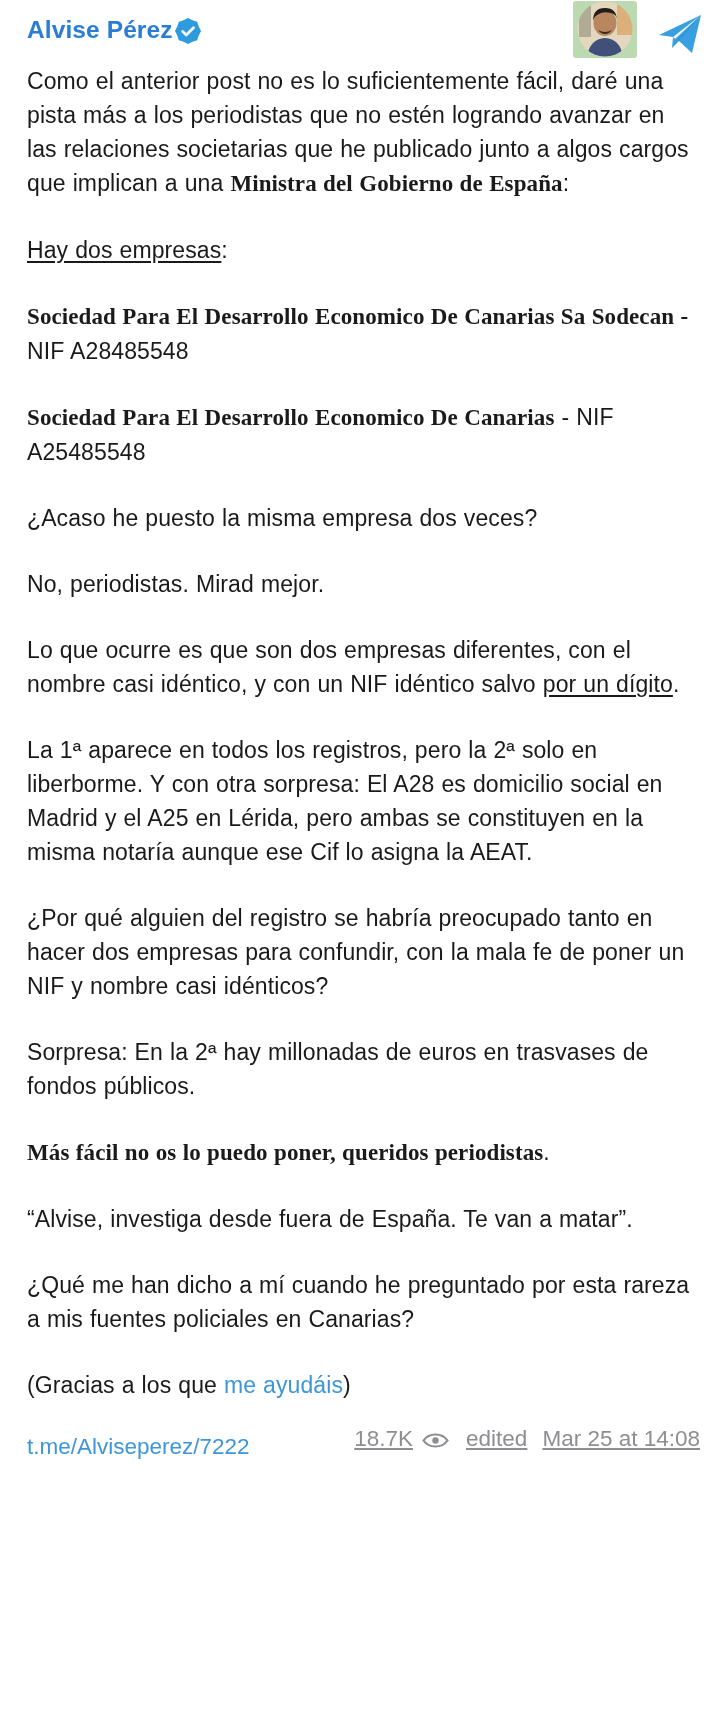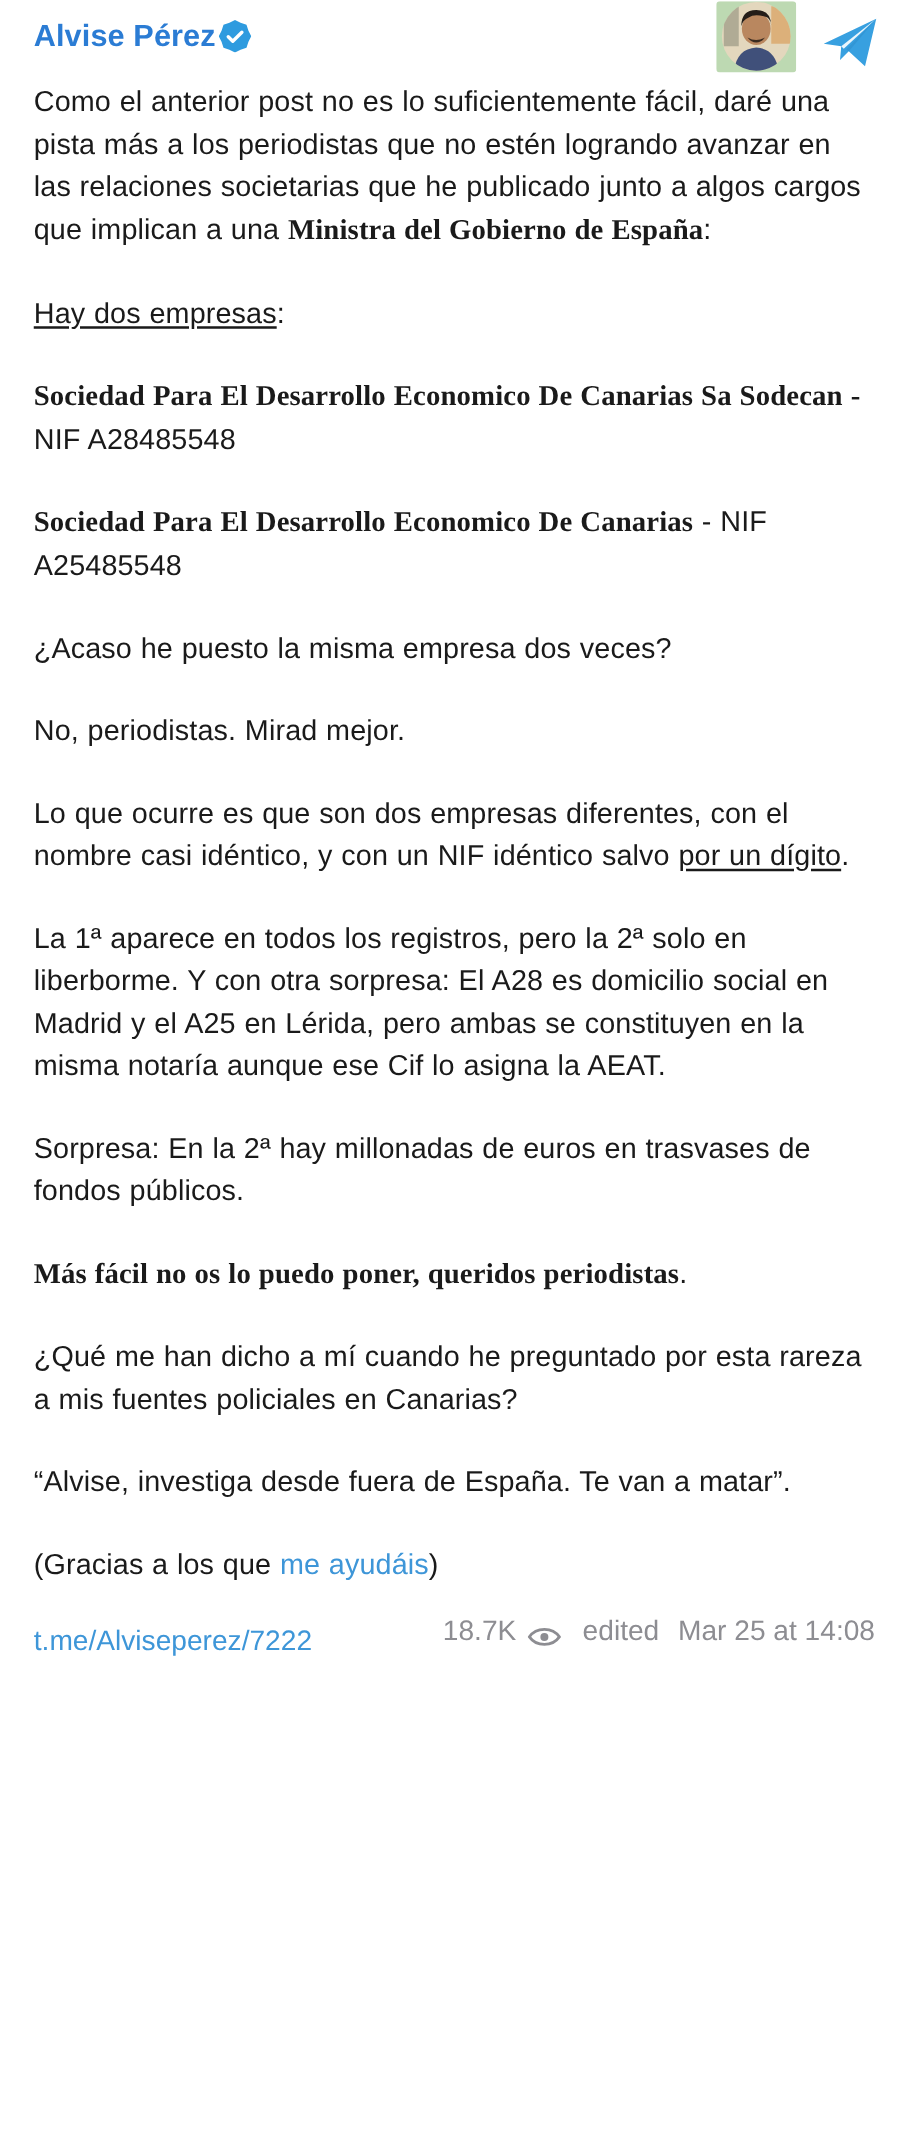--- a/index.html
+++ b/index.html
@@ -4,38 +4,38 @@
 <style>
   html,body{margin:0;padding:0;}
   body{
     width:724px;height:1725px;background:#ffffff;overflow:hidden;
     font-family:"Liberation Sans", sans-serif;color:#1a1a1a;
   }
   .post{position:relative;width:724px;height:1725px;box-sizing:border-box;
         padding:0 24px 0 27px;}
   
   .hdr{position:relative;height:64px;}
-  .name-row{position:absolute;left:0;top:16px;display:flex;align-items:flex-start;gap:2px;}
+  .name-row{position:absolute;left:0;top:16px;display:flex;align-items:flex-end;gap:2px;}
   .channel-name{color:#2b7cd4;font-weight:bold;font-size:24.5px;letter-spacing:.1px;}
   .badge{width:26px;height:26px;display:inline-block;}
   .avatar{position:absolute;left:546px;top:1px;width:64px;height:57px;}
   .plane{position:absolute;left:631px;top:13px;width:44px;height:42px;}
   
   .para{font-size:23px;line-height:34px;margin:0 0 32px 0;color:#1a1a1a;
         letter-spacing:.1px;word-spacing:.5px;}
   .para:last-child{margin-bottom:16px;}
   .b{font-weight:bold;font-family:Liberation Serif, serif;}
   .u{text-decoration:underline;text-underline-offset:3px;}
   .inline-link{color:#3e96d8;text-decoration:none;cursor:pointer;}
   .emoji{display:inline-block;width:30px;height:30px;vertical-align:-6px;margin-left:4px;}
   
   .footer{display:flex;justify-content:space-between;align-items:center;
           margin-top:4px;font-size:22.5px;color:#8d8d92;}
   .post-link{color:#3e96d8;text-decoration:none;cursor:pointer;margin-top:16px;}
-  .meta{display:flex;align-items:flex-end;gap:9px;}
+  .meta{display:flex;align-items:center;gap:9px;text-decoration:underline;}
   .meta .eye{width:27px;height:19px;margin-right:8px;}
   .meta .edited{margin-right:6px;}
 </style>
 </head>
 <body>
 
 <div class="post">
 
   <div class="hdr">
     <div class="name-row">
@@ -77,24 +77,25 @@
 
   <div id="post-content">
       <div class="para"><span>Como el anterior post no es lo suficientemente fácil, daré una pista más a los periodistas que no estén logrando avanzar en las relaciones societarias que he publicado junto a algos cargos que implican a una </span><span class="b">Ministra del Gobierno de España</span><span>:</span></div>
       <div class="para"><span class="u">Hay dos empresas</span><span>:</span></div>
       <div class="para"><span class="b">Sociedad Para El Desarrollo Economico De Canarias Sa Sodecan -</span><span> NIF A28485548</span></div>
       <div class="para"><span class="b">Sociedad Para El Desarrollo Economico De Canarias</span><span> - NIF A25485548</span></div>
       <div class="para"><span>¿Acaso he puesto la misma empresa dos veces?</span></div>
       <div class="para"><span>No, periodistas. Mirad mejor.</span></div>
       <div class="para"><span>Lo que ocurre es que son dos empresas diferentes, con el nombre casi idéntico, y con un NIF idéntico salvo </span><span class="u">por un dígito</span><span>.</span></div>
       <div class="para"><span>La 1ª aparece en todos los registros, pero la 2ª solo en liberborme. Y con otra sorpresa: El A28 es domicilio social en Madrid y el A25 en Lérida, pero ambas se constituyen en la misma notaría aunque ese Cif lo asigna la AEAT.</span></div>
+      <div class="para"><span>¿Por qué alguien del registro se habría preocupado tanto en hacer dos empresas para confundir, con la mala fe de poner un NIF y nombre casi idénticos?</span></div>
       <div class="para"><span>Sorpresa: En la 2ª hay millonadas de euros en trasvases de fondos públicos.</span></div>
       <div class="para"><span class="b">Más fácil no os lo puedo poner, queridos periodistas</span><span>.</span></div>
+      <div class="para"><span>“Alvise, investiga desde fuera de España. Te van a matar”.</span></div>
       <div class="para"><span>¿Qué me han dicho a mí cuando he preguntado por esta rareza a mis fuentes policiales en Canarias?</span></div>
-      <div class="para"><span>“Alvise, investiga desde fuera de España. Te van a matar”.</span></div>
       <div class="para"><span>(Gracias a los que </span><a class="inline-link">me ayudáis</a><span>)</span></div>
     </div>
 
   <div class="footer">
     <a class="post-link">t.me/Alviseperez/7222</a>
     <span class="meta">
       <span>18.7K</span>
       <span class="eye">
         <svg viewBox="0 0 27 19" width="27" height="19">
           <path d="M1.5 9.5 C7 1.5 20 1.5 25.5 9.5 C20 17.5 7 17.5 1.5 9.5 Z" fill="none" stroke="#8d8d92" stroke-width="2.2"></path>

